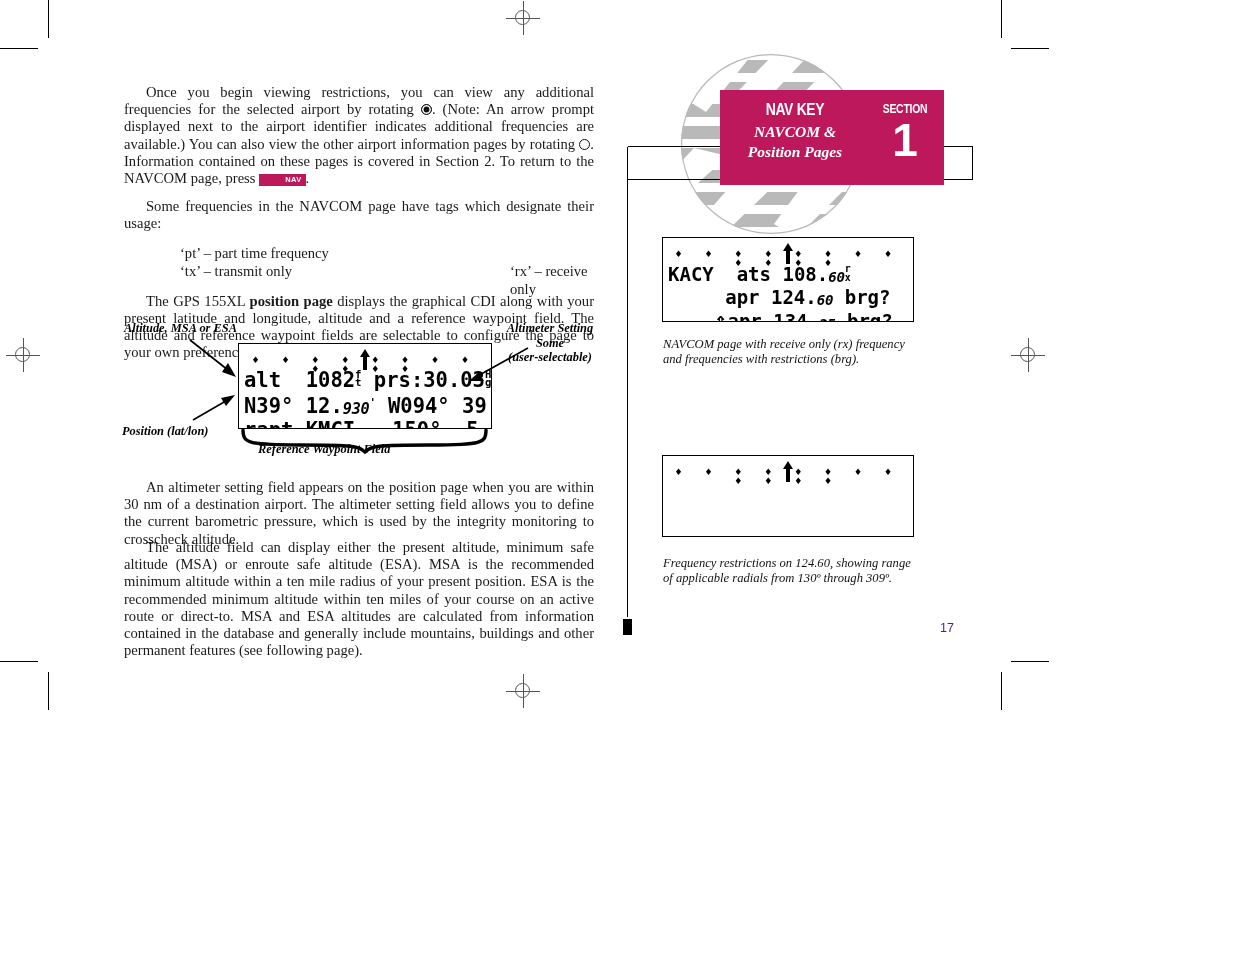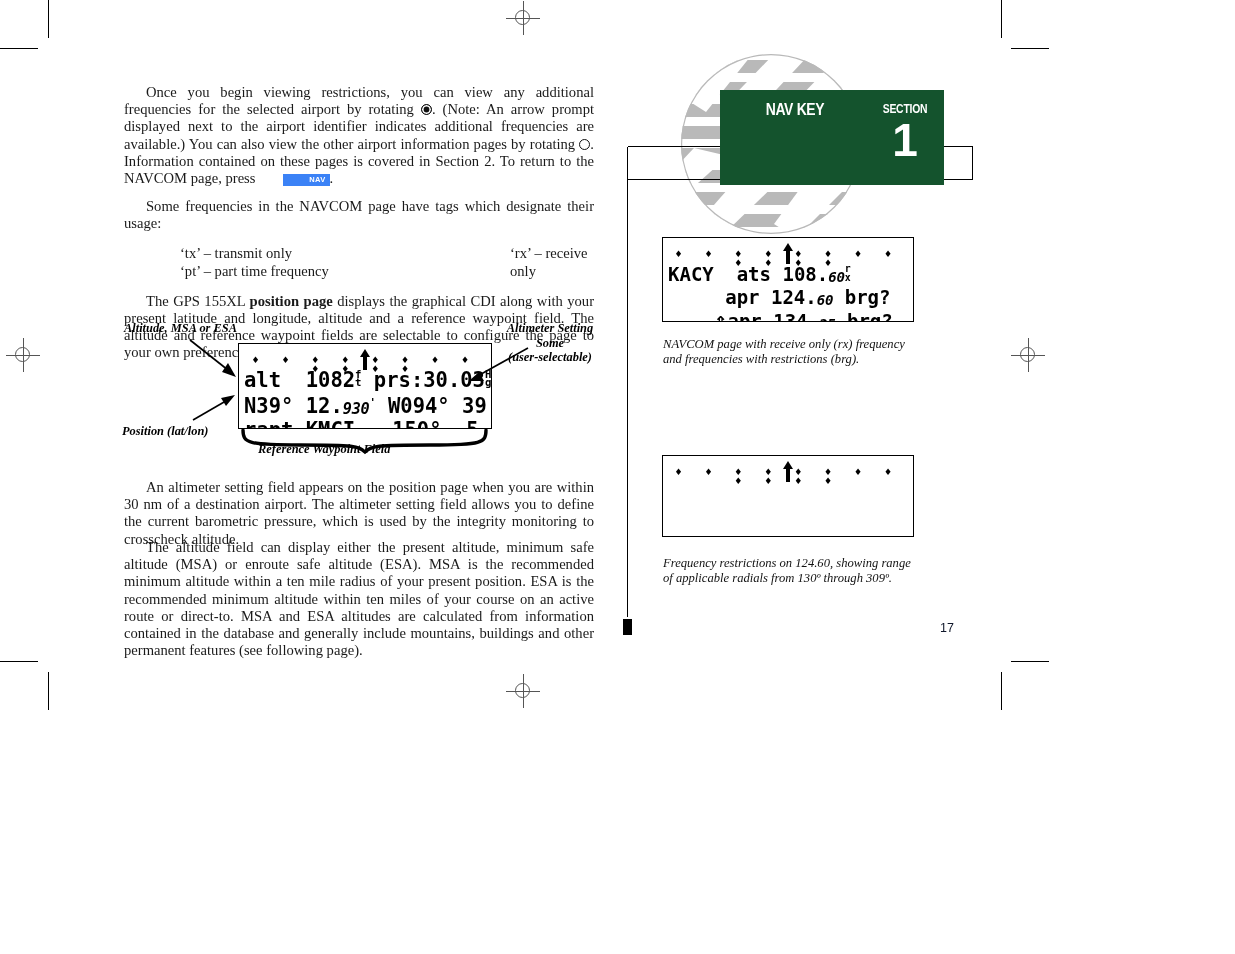--- a/index.html
+++ b/index.html
@@ -63,30 +63,29 @@
   .tags .row { display: block; position: relative; }
   .tags .col2 {
     position: absolute;
     left: 330px;
     top: 0;
   }
 
   
   .navkey {
     display: inline-block;
-    background: #3b82f6;
+    background: #be185d;
     color: #fff;
     font-family: "Liberation Sans", sans-serif;
     font-size: 7.5px;
     font-weight: bold;
     letter-spacing: 0.4px;
     padding: 2.5px 4px 2.5px 4px;
     vertical-align: 1px;
     line-height: 7px;
-    margin-left: 24px;
   }
   
   .knob {
     display: inline-block;
     width: 11px; height: 11px;
     border-radius: 50%;
     border: 1.6px solid #111;
     box-sizing: border-box;
     vertical-align: -1px;
   }
@@ -212,21 +211,21 @@
 
   .arrow-svg { position: absolute; overflow: visible; }
 
   
   #banner {
     position: absolute;
     left: 720px;
     top: 90px;
     width: 224px;
     height: 95px;
-    background: #14532d;
+    background: #be185d;
     z-index: 5;
   }
   #banner .btitle {
     position: absolute;
     left: 10px; top: 10px;
     width: 130px;
     text-align: center;
     color: #fff;
     font-family: "Liberation Sans", sans-serif;
     font-weight: bold;
@@ -332,21 +331,21 @@
   }
   #caption-navcom { left: 663px; top: 337px; }
   #caption-restrictions { left: 663px; top: 556px; }
 
   #page-number {
     position: absolute;
     left: 940px;
     top: 621px;
     font-family: "Liberation Sans", sans-serif;
     font-size: 12.5px;
-    color: #0f172a;
+    color: #4c1d95;
     text-align: center;
   }
 </style>
 </head>
 <body>
 
 <div class="crop v" style="left:48px; top:0;"></div>
 <div class="crop h" style="left:0; top:48px;"></div>
 <div class="crop v" style="left:1001px; top:0;"></div>
 <div class="crop h" style="left:1011px; top:48px;"></div>
@@ -377,25 +376,25 @@
 </div>
 
 <div class="col-left">
 
   <p class="body"><span>Once you begin viewing restrictions, you can view any additional frequencies for the selected airport by rotating </span><span class="knob solid"></span><span>. (Note: An arrow prompt displayed next to the airport identifier indicates additional frequencies are available.) You can also view the other airport information pages by rotating </span><span class="knob"></span><span>. Information contained on these pages is covered in Section 2. To return to the NAVCOM page, press </span><span class="navkey">NAV</span><span>.</span></p>
 
   <p class="body">Some frequencies in the NAVCOM page have tags which designate their usage:</p>
 
   <div class="tags">
     <span class="row">
+      <span>‘pt’ – part time frequency</span>
+    </span>
+    <span class="row">
       <span>‘tx’ – transmit only</span>
       <span class="col2">‘rx’ – receive only</span>
-    </span>
-    <span class="row">
-      <span>‘pt’ – part time frequency</span>
     </span>
   </div>
 
   <p class="body"><span>The GPS 155XL </span><b>position page</b><span> displays the graphical CDI along with your present latitude and longitude, altitude and a reference waypoint field. The altitude and reference waypoint fields are selectable to configure the page to your own preferences and current navigation needs.</span></p>
 </div>
 
 <div class="lcd" id="lcd-position">
   <div class="cdi">
     <div class="dots">♦ ♦ ♦ ♦ ♦ ♦ ♦ ♦ ♦ ♦ ♦ ♦</div>
     <div class="needle">
@@ -465,20 +464,24 @@
     <path d="M 74,112 L 112,120 L 52,178 L 30,162 Z"></path>
     <path d="M 132,126 L 174,132 L 120,186 L 98,172 Z"></path>
   </g>
   <g clip-path="url(#globeclip)" fill="none" stroke="#b9b9b9" stroke-width="2.4">
     <ellipse cx="95" cy="92" rx="90" ry="90"></ellipse>
   </g>
 </svg>
 
 <div id="banner">
   <div class="btitle">NAV KEY</div>
+  <div class="bsub">
+    <span>NAVCOM &amp;</span><br>
+    <span>Position Pages</span>
+  </div>
   <div class="secword">SECTION</div>
   <div class="secnum">1</div>
 </div>
 
 <div class="lcd" id="lcd-navcom">
   <div class="cdi">
     <div class="dots">♦ ♦ ♦ ♦ ♦ ♦ ♦ ♦ ♦ ♦ ♦ ♦</div>
     <div class="needle">
       <div class="head"></div>
         <div class="shaft"></div>

